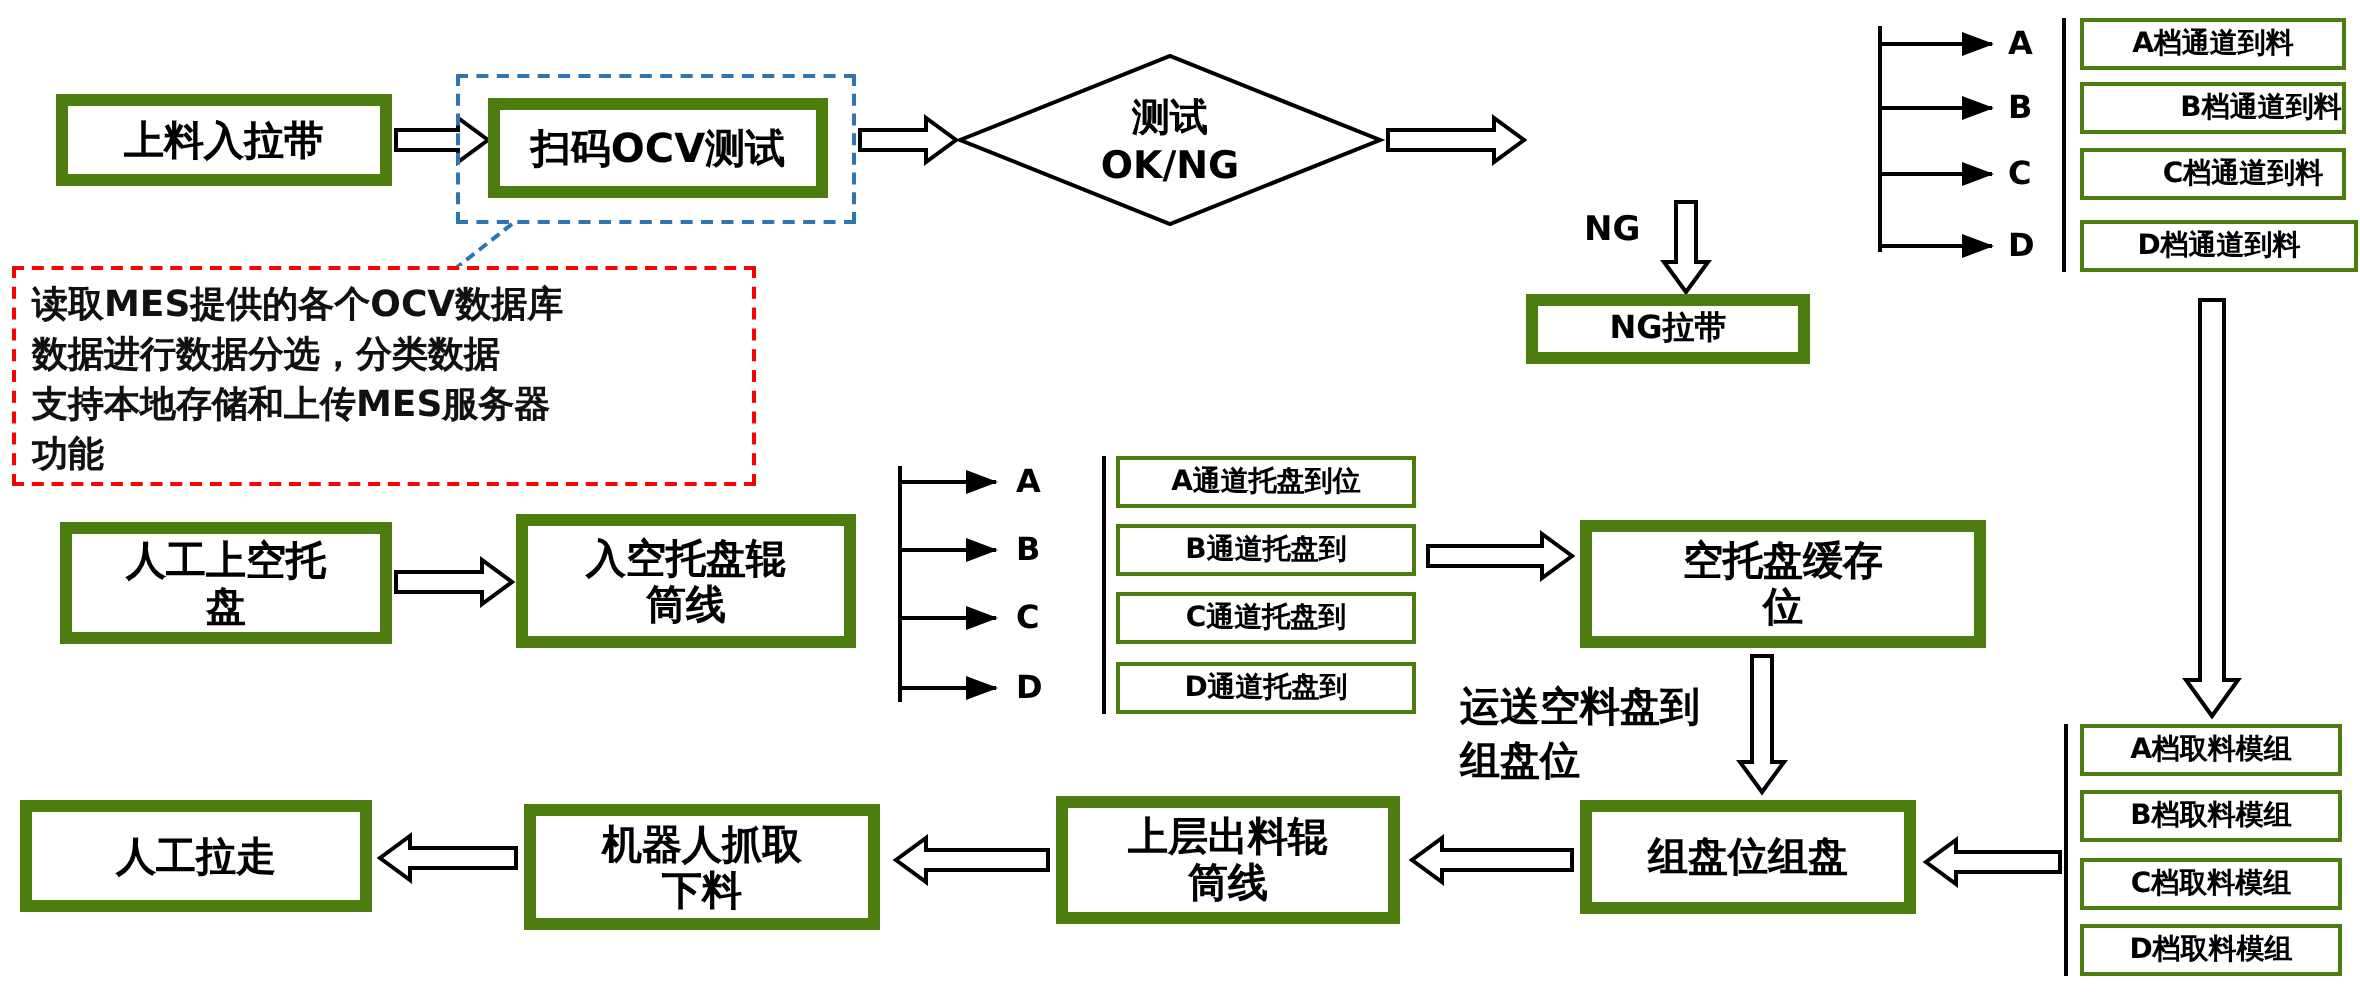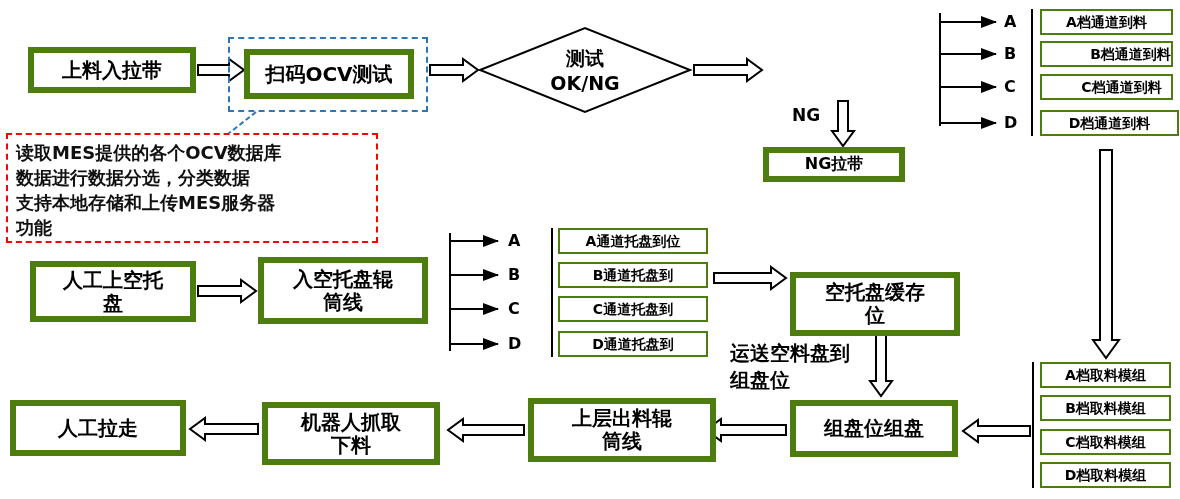--- a/index.html
+++ b/index.html
@@ -110,32 +110,32 @@
   <div class="lbl" style="left:508px; top:231px; font-size:16px;">A</div>
   <div class="lbl" style="left:508px; top:265px; font-size:16px;">B</div>
   <div class="lbl" style="left:508px; top:299px; font-size:16px;">C</div>
   <div class="lbl" style="left:508px; top:334px; font-size:16px;">D</div>
 
   <div class="box small" style="left:558px; top:228px; width:150px; height:26px;">A通道托盘到位</div>
   <div class="box small" style="left:558px; top:262px; width:150px; height:26px;">B通道托盘到</div>
   <div class="box small" style="left:558px; top:296px; width:150px; height:26px;">C通道托盘到</div>
   <div class="box small" style="left:558px; top:331px; width:150px; height:26px;">D通道托盘到</div>
 
-  <div class="box main" style="left:790px; top:272px; width:170px; height:64px;">空托盘缓存
+  <div class="box main" style="left:790px; top:260px; width:203px; height:64px;">空托盘缓存
 位</div>
 
   <div class="lbl" style="left:730px; top:340px; width:150px; font-size:20px; line-height:27px; text-align:left;">运送空料盘到
 组盘位</div>
 
   <div class="box main" style="left:790px; top:400px; width:168px; height:57px;">组盘位组盘</div>
 
   <div class="box small" style="left:1040px; top:362px; width:131px; height:26px;">A档取料模组</div>
   <div class="box small" style="left:1040px; top:395px; width:131px; height:26px;">B档取料模组</div>
   <div class="box small" style="left:1040px; top:429px; width:131px; height:26px;">C档取料模组</div>
   <div class="box small" style="left:1040px; top:462px; width:131px; height:26px;">D档取料模组</div>
 
-  <div class="box main" style="left:528px; top:398px; width:188px; height:64px;">上层出料辊
+  <div class="box main" style="left:528px; top:398px; width:172px; height:64px;">上层出料辊
 筒线</div>
   <div class="box main" style="left:262px; top:402px; width:178px; height:63px;">机器人抓取
 下料</div>
   <div class="box main" style="left:10px; top:400px; width:176px; height:56px;">人工拉走</div>
 
 </div>
 
 </body></html>

